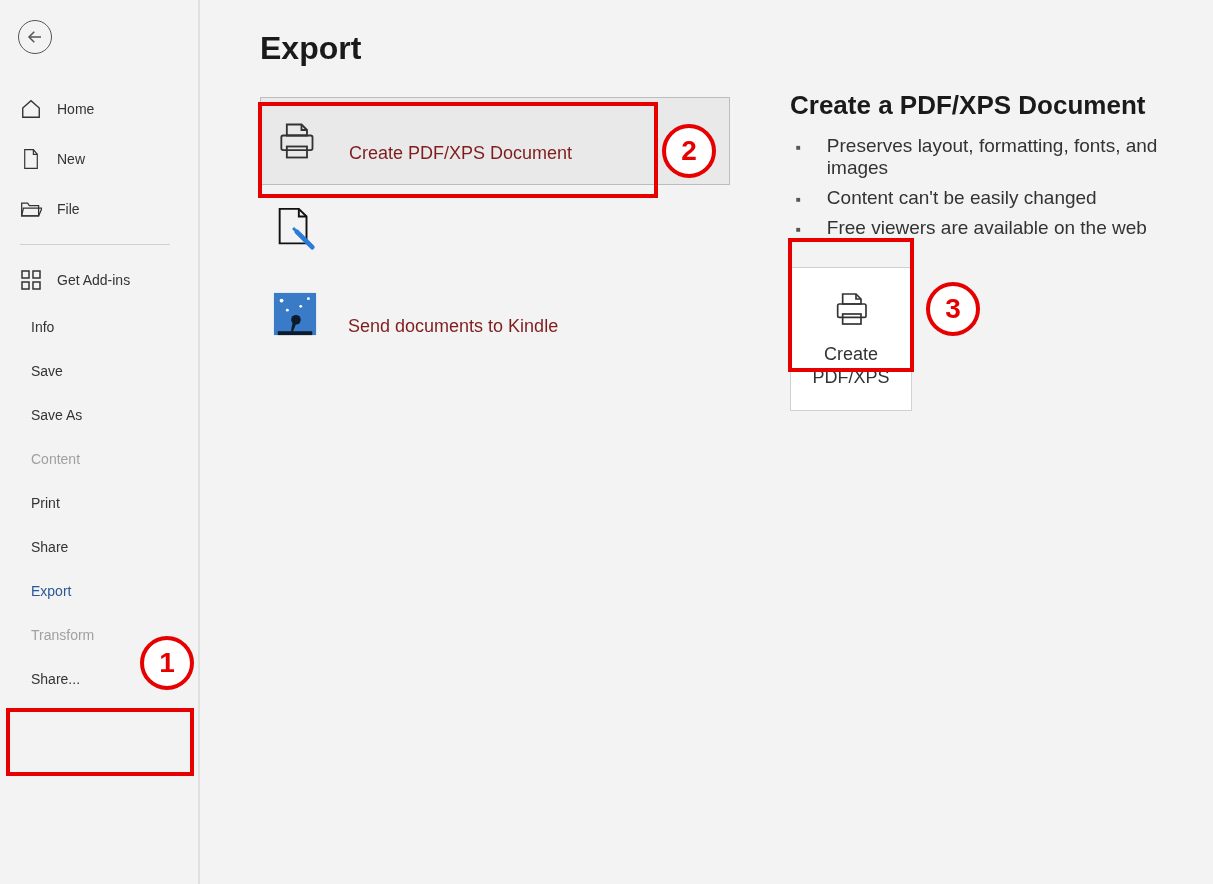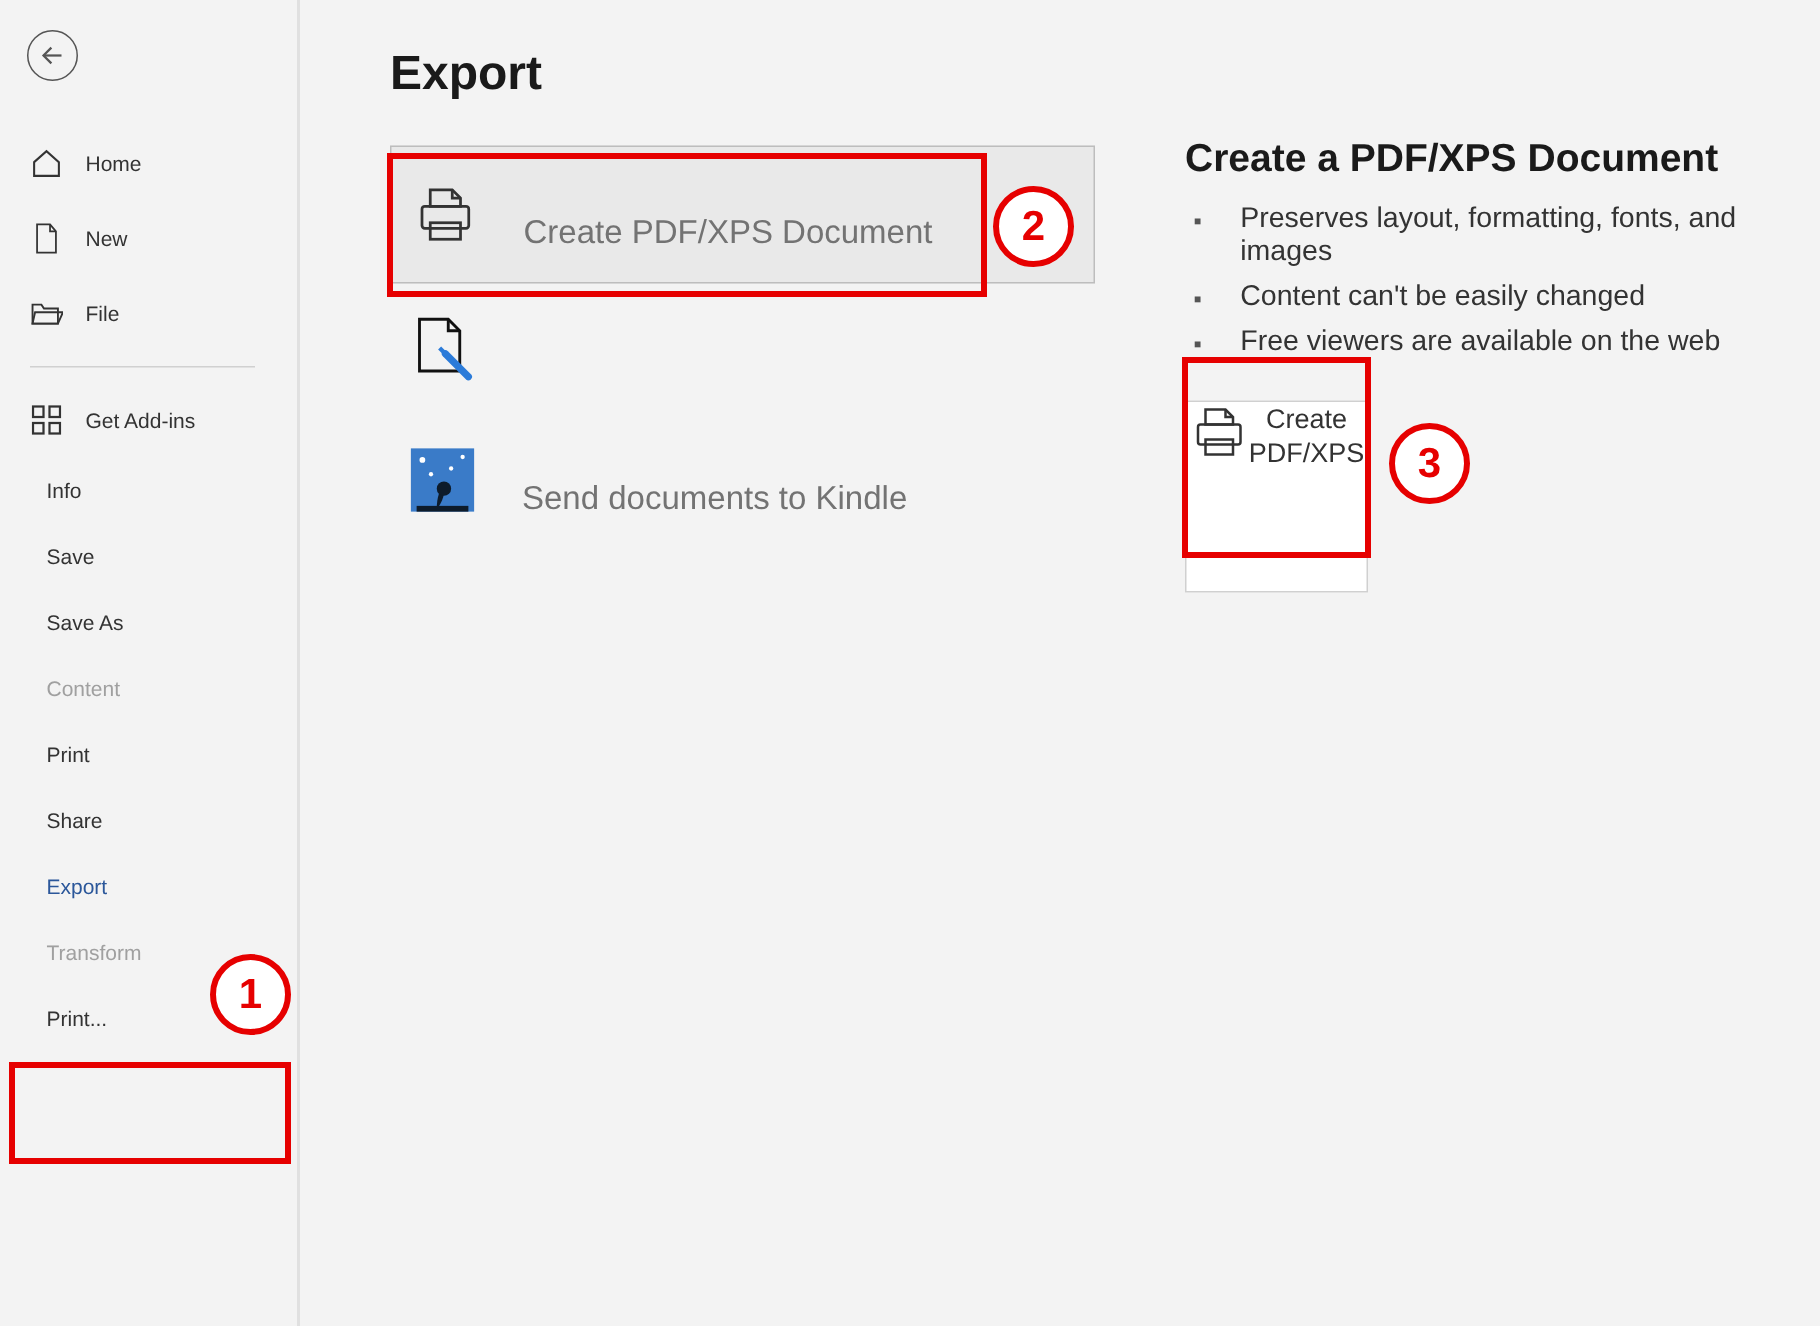--- a/index.html
+++ b/index.html
@@ -113,22 +113,22 @@
   }
   .option .opt-icon {
     width: 46px;
     height: 46px;
     margin-right: 30px;
     display: flex;
     align-items: center;
     justify-content: center;
   }
   .option .opt-label {
-    font-size: 22px;
-    color: #737373;
+    font-size: 18px;
+    color: #7f1d1d;
     margin-top: 24px;
   }
   .annotation-box-2 {
     position: absolute;
     border: 4px solid #e60000;
     pointer-events: none;
     z-index: 10;
   }
 
   .detail-title {
@@ -152,26 +152,26 @@
     font-size: 8px;
     color: #555;
     margin-right: 26px;
     margin-top: 8px;
     margin-left: 6px;
   }
 
   .action-button {
     margin-top: 28px;
     width: 122px;
-    height: 128px;
+    height: 144px;
     background: #fff;
     border: 1px solid #d0d0d0;
     display: flex;
-    flex-direction: row;
-    align-items: flex-start;
+    flex-direction: column;
+    align-items: center;
     justify-content: center;
     cursor: pointer;
   }
   .action-button .ab-icon { margin-bottom: 10px; }
   .action-button .ab-label {
     font-size: 18px;
     color: #333;
     text-align: center;
     line-height: 1.3;
     white-space: pre-line;
@@ -256,21 +256,21 @@
   <div class="nav-item no-icon">
     <span>Share</span>
   </div>
   <div class="nav-item no-icon active">
     <span>Export</span>
   </div>
   <div class="nav-item no-icon disabled">
     <span>Transform</span>
   </div>
   <div class="nav-item no-icon">
-    <span>Print...</span>
+    <span>Share...</span>
   </div>
 
   <div class="annotation-box-1"></div>
   <div class="callout" style="left:140px; top:636px;">1</div>
 </div>
 
 <div class="main">
   <div class="left-col">
     <h1 class="page-title">Export</h1>
 

